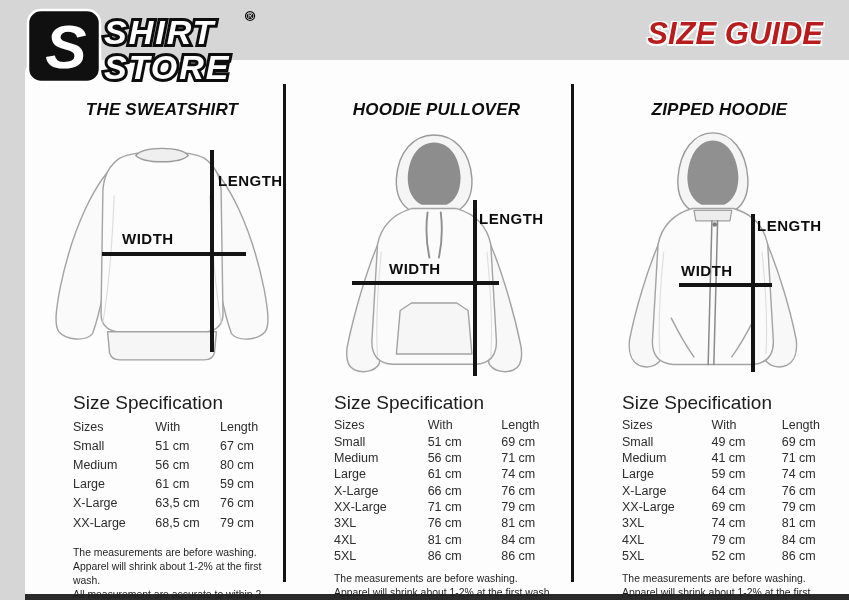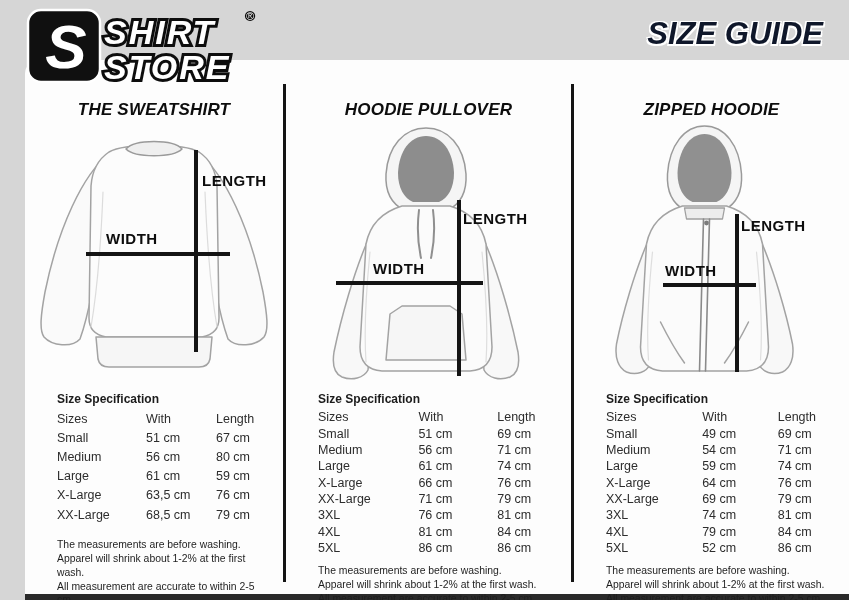--- a/index.html
+++ b/index.html
@@ -11,28 +11,28 @@
   }
   #panel {
     position:absolute; left:25px; top:60px; width:824px; height:540px;
     background:#fdfdfd; border-radius:14px 0 0 0;
     border-bottom:6px solid #2a2a2a;
   }
   
   #logo { position:absolute; left:24px; top:2px; z-index:5; }
   #size-guide {
     position:absolute; right:26px; top:16px; z-index:5;
-    font-style:italic; font-weight:900; font-size:31px; color:#0f172a;
+    font-style:italic; font-weight:900; font-size:31px; color:#b91c1c;
     text-shadow:1.5px 1.5px 0 #fff,-1.5px -1.5px 0 #fff,1.5px -1.5px 0 #fff,-1.5px 1.5px 0 #fff;
   }
   
   .divider { position:absolute; top:24px; width:2.5px; height:498px; background:#141414; }
   #div1 { left:258px; } #div2 { left:546px; }
   
-  .col { position:absolute; top:0; height:534px; }
+  .col { position:absolute; top:0; height:534px;padding-left:16px; }
   #col0 { left:0; width:258px; } #col1 { left:261px; width:285px; } #col2 { left:549px; width:275px; }
   .col-title {
     padding-top:40px; text-align:center; font-style:italic; font-weight:900;
     font-size:17px; color:#0d0d0d; letter-spacing:0.2px;
   }
   .figure { position:relative; height:260px; margin-top:2px; }
   .figure svg.garment { position:absolute; left:0; top:0; width:100%; height:100%; }
   .vline,.hline { position:absolute; background:#141414; }
   .vline { width:4px; } .hline { height:4px; }
   .mlabel { position:absolute; font-weight:800; font-size:15px; color:#0d0d0d; letter-spacing:0.5px; }
@@ -44,21 +44,21 @@
   #col1 .vline { left:171px; top:78px; height:176px; }
   #col1 .hline { top:159px; left:50px; width:147px; }
   #col1 .len-label { left:177px; top:88px; }
   #col1 .wid-label { left:87px;  top:138px; }
   #col2 .vline { left:161px; top:92px; height:158px; }
   #col2 .hline { top:161px; left:89px; width:93px; }
   #col2 .len-label { left:167px; top:95px; }
   #col2 .wid-label { left:91px;  top:140px; }
   
   .spec { margin:10px 14px 0 32px; }
-  .spec-title { font-weight:700; font-size:12px; color:#1c1c1c; margin-bottom:3px; }
+  .spec-title { font-weight:400; font-size:19px; color:#1c1c1c; margin-bottom:3px; }
   table { border-collapse:collapse; width:100%; }
   th,td { text-align:left; font-weight:400; font-size:12.5px; color:#2d2d2d; padding:1.2px 0; }
   #col0 th, #col0 td { padding:2.6px 0; }
   th:nth-child(1), td:nth-child(1) { width:42%; }
   th:nth-child(2), td:nth-child(2) { width:33%; }
   .footnote { margin:8px 14px 0 32px; font-size:10.4px; line-height:1.33; color:#1e1e1e; }
   #col0 .footnote { margin-top:14px; }
   .garment path { stroke-linejoin:round; stroke-linecap:round; }
 </style>
 </head>
@@ -266,21 +266,21 @@
         <tbody>
 
             <tr>
               <td>Small</td>
               <td>49 cm</td>
               <td>69 cm</td>
             </tr>
 
             <tr>
               <td>Medium</td>
-              <td>54 cm</td>
+              <td>41 cm</td>
               <td>71 cm</td>
             </tr>
 
             <tr>
               <td>Large</td>
               <td>59 cm</td>
               <td>74 cm</td>
             </tr>
 
             <tr>

